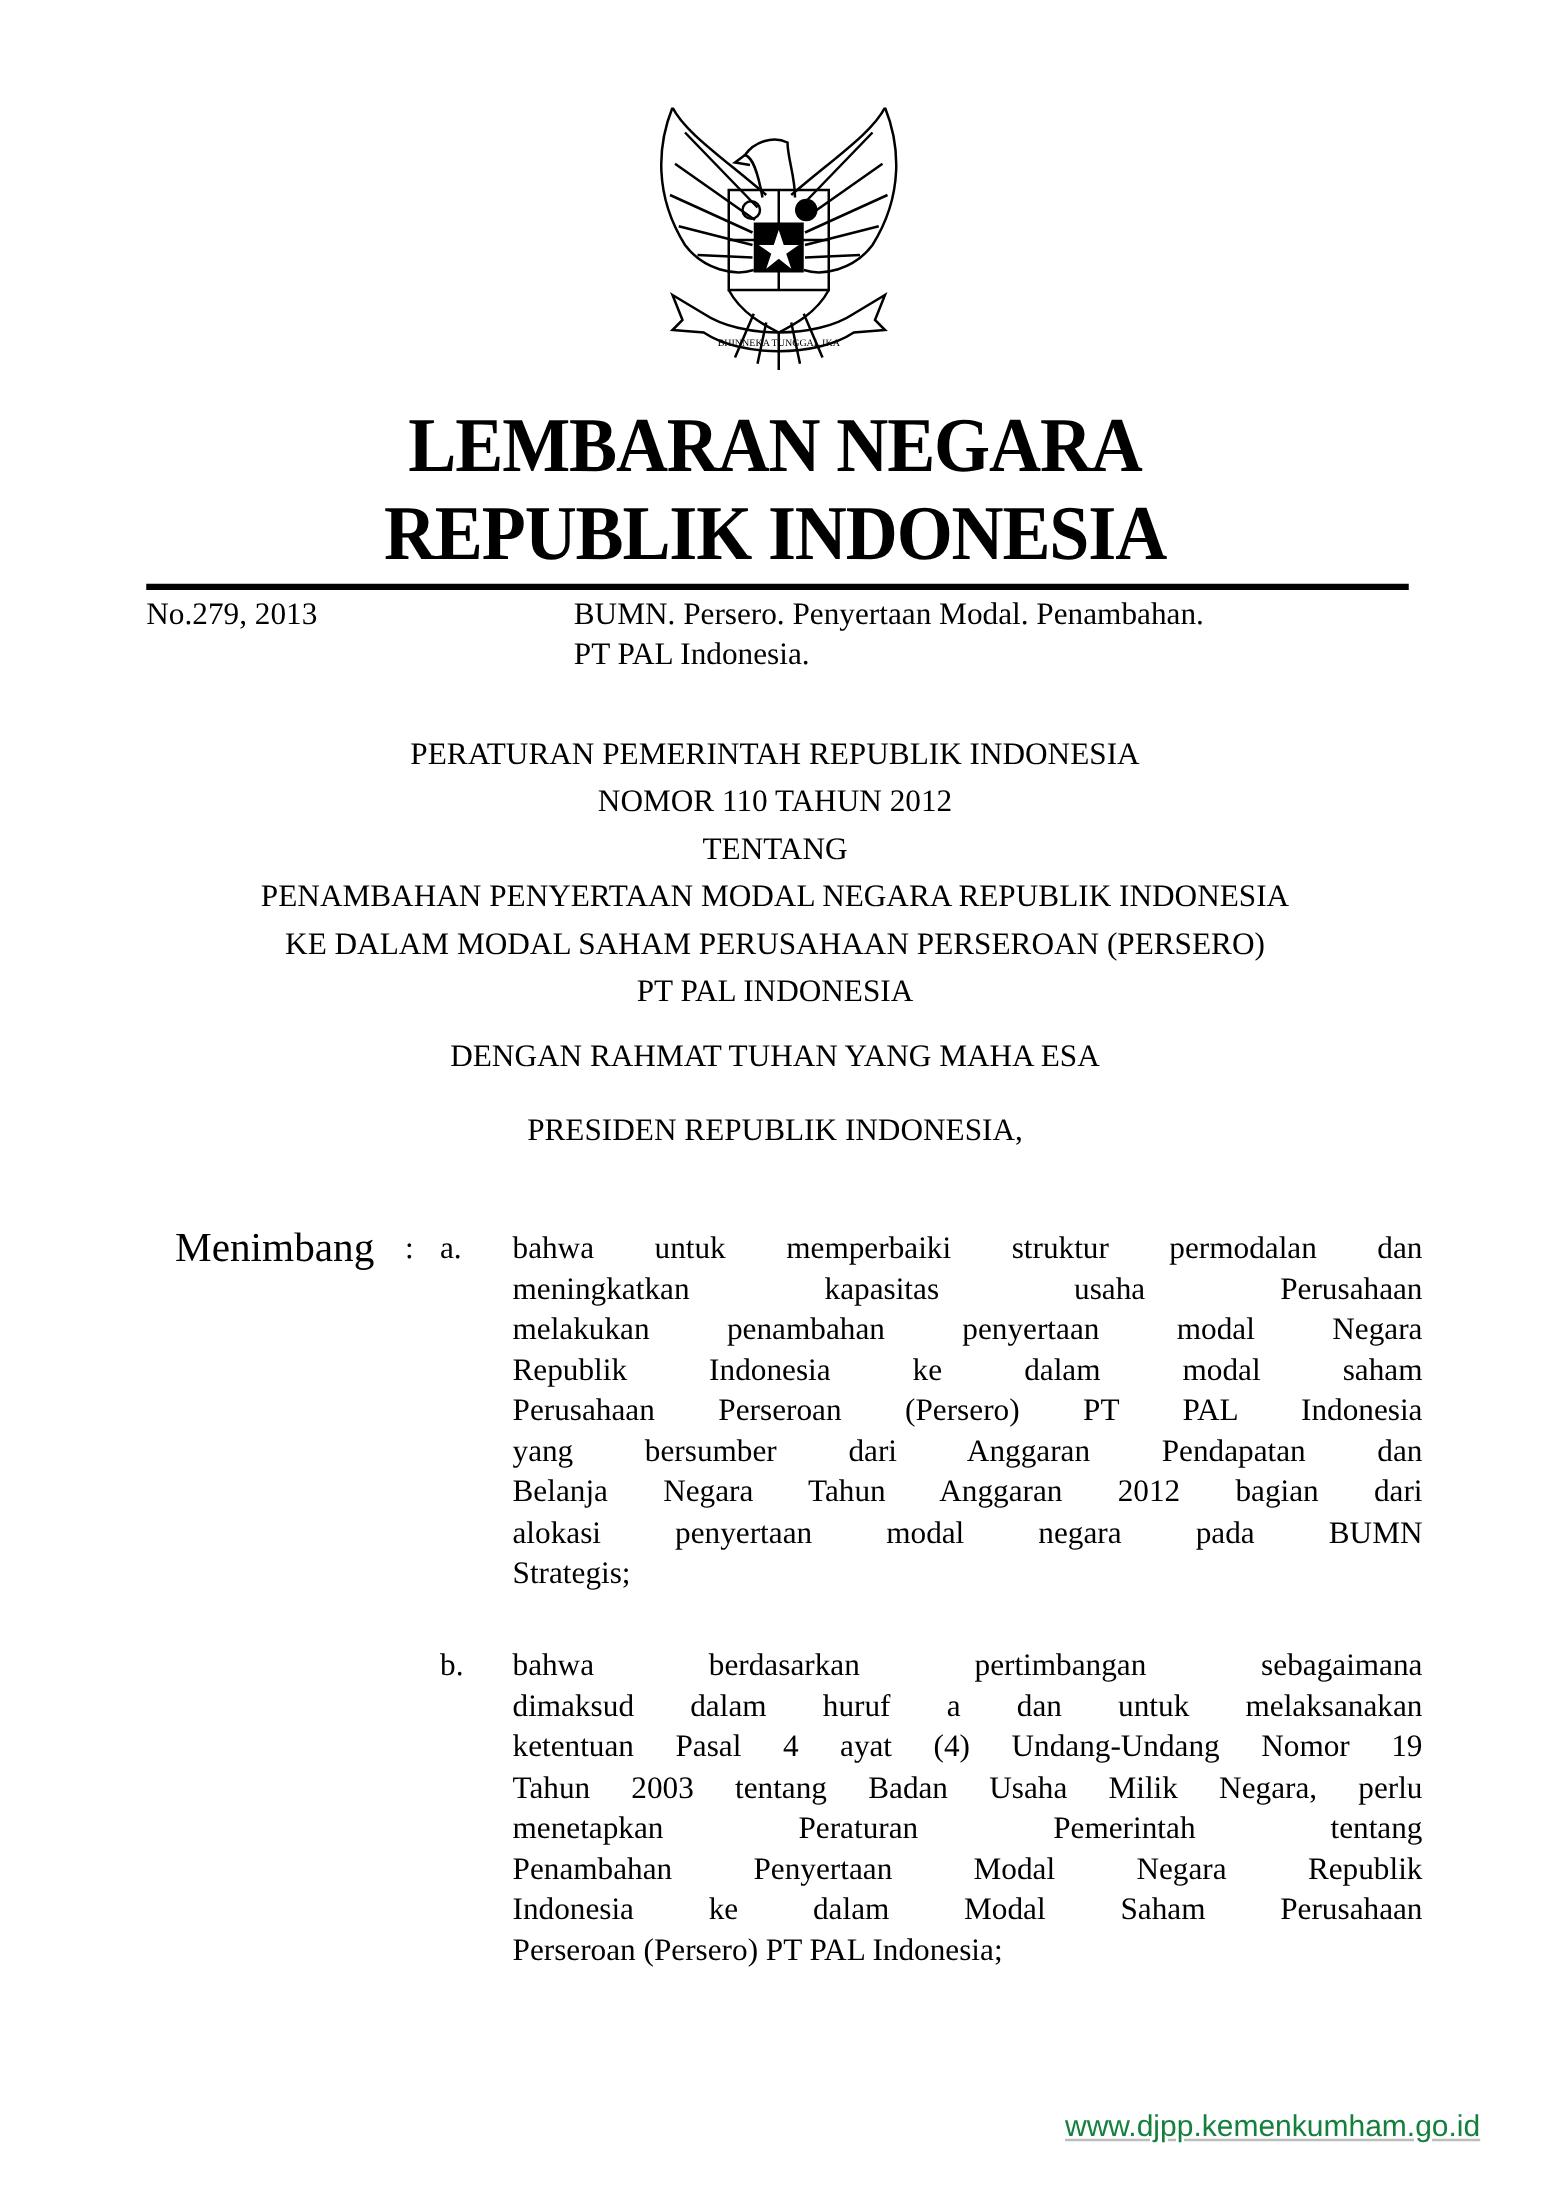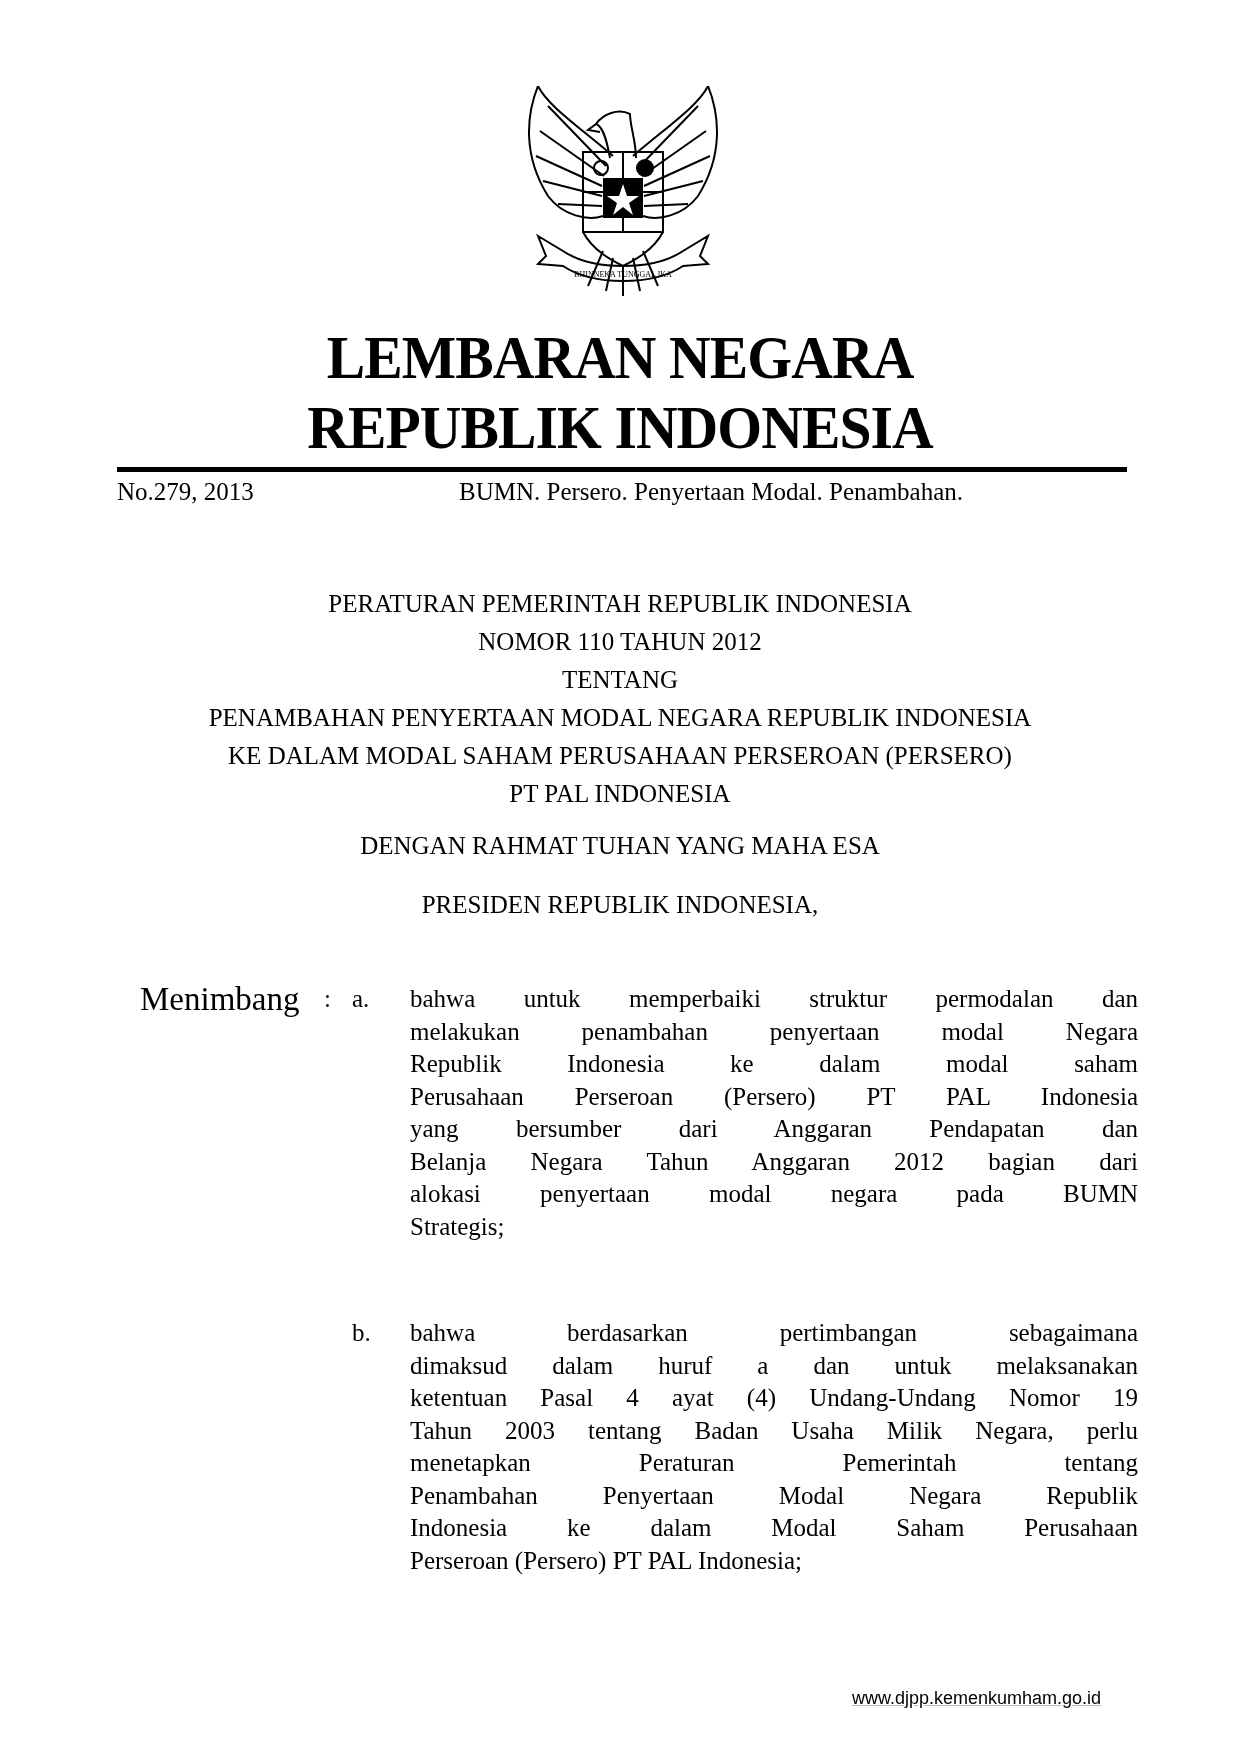--- a/index.html
+++ b/index.html
@@ -17,21 +17,21 @@
   .center { position: absolute; left: 0; width: 1240px; text-align: center; font-size: 25px; line-height: 32px; }
   .head-block div { height: 38px; }
   .label-menimbang { position: absolute; left: 117px; top: 983px; font-size: 33px; line-height: 32.5px; margin-left: 23px; }
   .colon { position: absolute; left: 324px; top: 983px; font-size: 25px; line-height: 32.5px; }
   .item-letter { position: absolute; font-size: 25px; line-height: 32.5px; }
   .para { position: absolute; left: 398px; width: 728px; font-size: 25px; line-height: 32.5px;
           text-align: justify; margin-left: 12px; }
   .para span.line { display: block; text-align: justify; text-align-last: justify; }
   .para span.line.last { text-align-last: left; }
   .footer-url { position: absolute; left: 852px; top: 1688px; font-family: "Liberation Sans", sans-serif;
-                font-size: 18px; color: #000000; text-decoration: underline; text-decoration-color: #bdbdbd; }
+                font-size: 24px; color: #15803d; text-decoration: underline; text-decoration-color: #bdbdbd; }
 </style>
 </head>
 <body>
 
 <div class="emblem">
   <svg width="210" height="215" viewBox="0 0 210 215">
     <g fill="none" stroke="#000" stroke-width="2">
 
       <path d="M95 70 C60 40 30 20 20 0 C8 30 5 70 30 110 C45 130 70 135 85 130"></path>
       <path d="M88 80 L30 20 M86 90 L22 45 M84 100 L18 70 M84 110 L25 95 M84 120 L40 118"></path>
@@ -59,40 +59,42 @@
   </svg>
 </div>
 
 <div class="title l1">LEMBARAN NEGARA</div>
 <div class="title l2">REPUBLIK INDONESIA</div>
 <div class="rule"></div>
 
 <div class="meta-no">No.279, 2013</div>
 <div class="meta-subj">
   <div>BUMN. Persero. Penyertaan Modal. Penambahan.</div>
+  <div>PT PAL Indonesia.</div>
 </div>
 
 <div class="center head-block" style="top:588px;">
   <div>PERATURAN PEMERINTAH REPUBLIK INDONESIA</div>
   <div>NOMOR 110 TAHUN 2012</div>
   <div>TENTANG</div>
   <div>PENAMBAHAN PENYERTAAN MODAL NEGARA REPUBLIK INDONESIA</div>
   <div>KE DALAM MODAL SAHAM PERUSAHAAN PERSEROAN (PERSERO)</div>
   <div>PT PAL INDONESIA</div>
 </div>
 
 <div class="center" style="top:830px;">DENGAN RAHMAT TUHAN YANG MAHA ESA</div>
 <div class="center" style="top:889px;">PRESIDEN REPUBLIK INDONESIA,</div>
 
 <div class="label-menimbang">Menimbang</div>
 <div class="colon">:</div>
 
 <div class="item-letter" style="left:352px; top:983px;">a.</div>
 <div class="para" style="top:983px;">
   <span class="line">bahwa untuk memperbaiki struktur permodalan dan</span>
+  <span class="line">meningkatkan kapasitas usaha Perusahaan</span>
   <span class="line">melakukan penambahan penyertaan modal Negara</span>
   <span class="line">Republik Indonesia ke dalam modal saham</span>
   <span class="line">Perusahaan Perseroan (Persero) PT PAL Indonesia</span>
   <span class="line">yang bersumber dari Anggaran Pendapatan dan</span>
   <span class="line">Belanja Negara Tahun Anggaran 2012 bagian dari</span>
   <span class="line">alokasi penyertaan modal negara pada BUMN</span>
   <span class="line last">Strategis;</span>
 </div>
 
 <div class="item-letter" style="left:352px; top:1317px;">b.</div>

